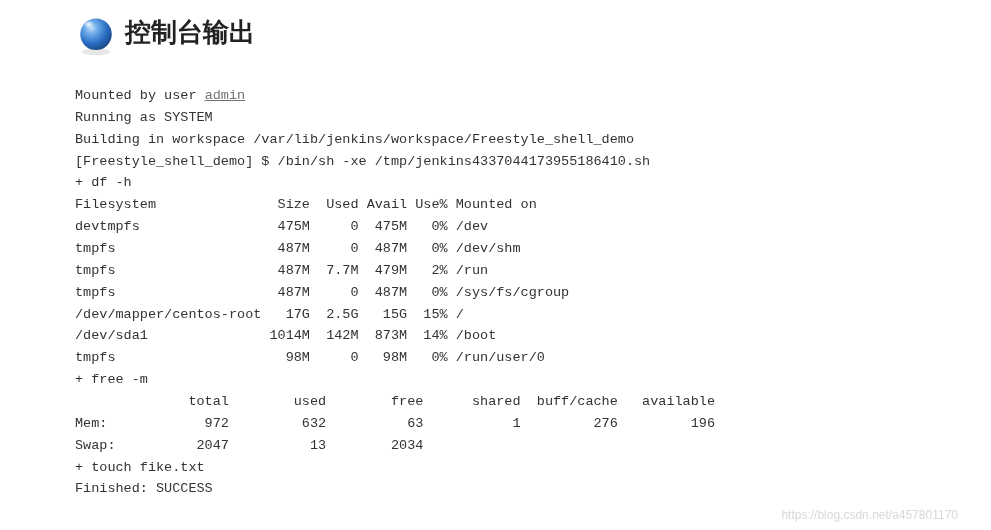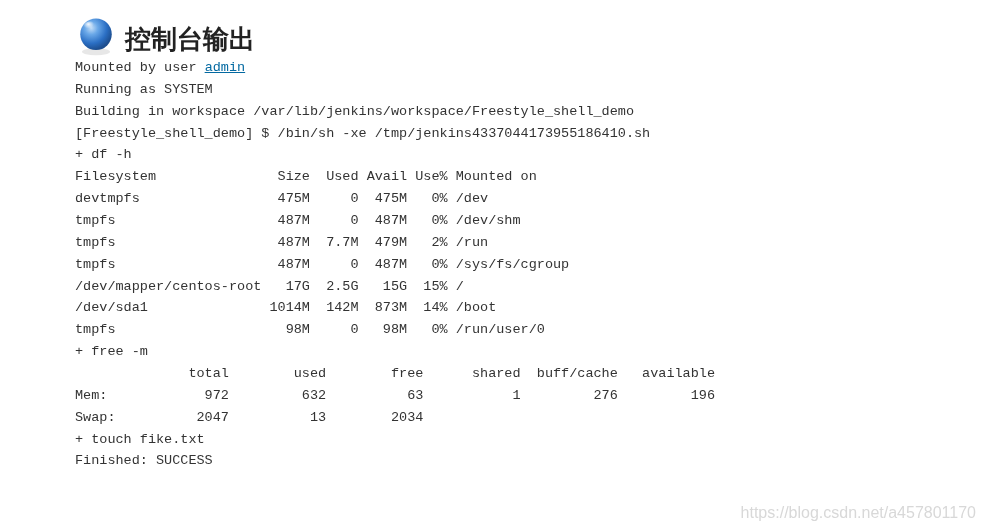--- a/index.html
+++ b/index.html
@@ -10,48 +10,49 @@
     body {
       font-family: sans-serif;
       background: #ffffff;
       padding: 15px 0 0 75px;
       width: 991px;
       height: 530px;
       position: relative;
     }
     .header {
       display: flex;
-      align-items: flex-end;
+      align-items: flex-start;
+      margin-bottom: 28px;
     }
     .ball-icon {
       width: 42px;
       height: 42px;
       margin-right: 8px;
     }
     .page-title {
       font-size: 26px;
       font-weight: bold;
       color: #222;
     }
     .console-output {
       font-family: "Courier New", Courier, monospace;
       font-size: 13.5px;
       line-height: 1.62;
       color: #333;
       white-space: pre;
     }
     .console-output a {
-      color: #0369a1;
+      color: #737373;
       text-decoration: underline;
     }
     .watermark {
       position: absolute;
       bottom: 8px;
-      right: 15px;
-      font-size: 16px;
+      right: 33px;
+      font-size: 12px;
       color: #d8d8d8;
       font-family: sans-serif;
     }
   </style>
 </head>
 <body>
 
 <div class="header">
   <span class="ball-icon">
     <svg viewBox="0 0 48 48" width="42" height="42">

